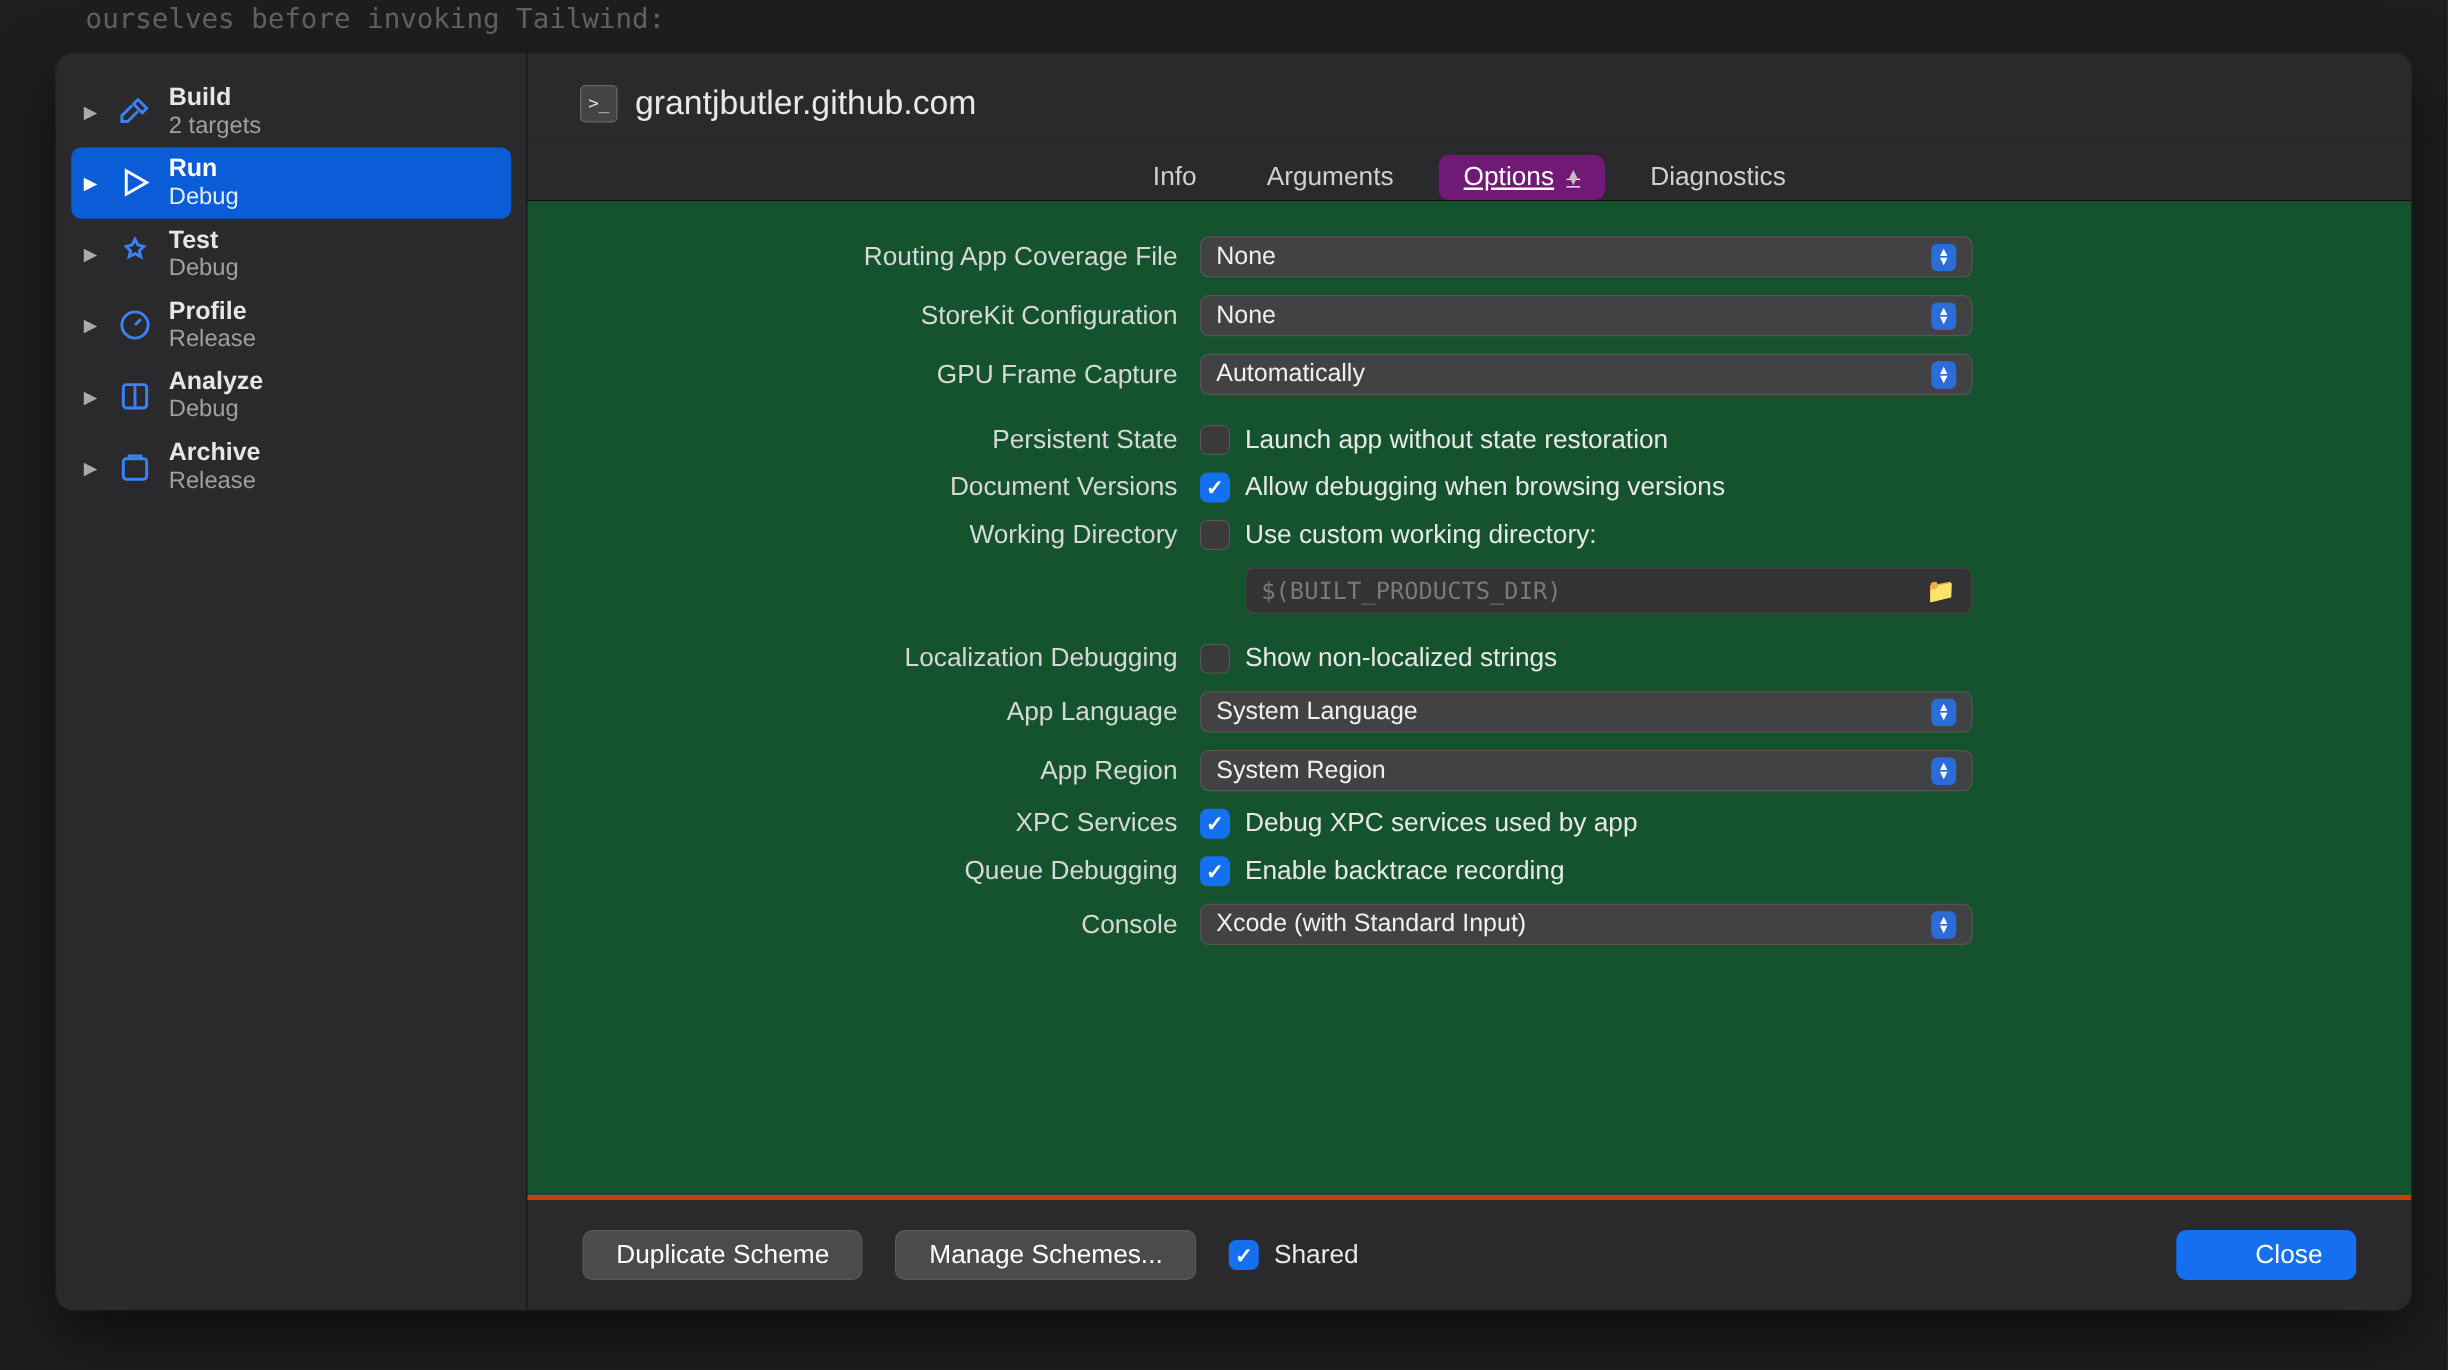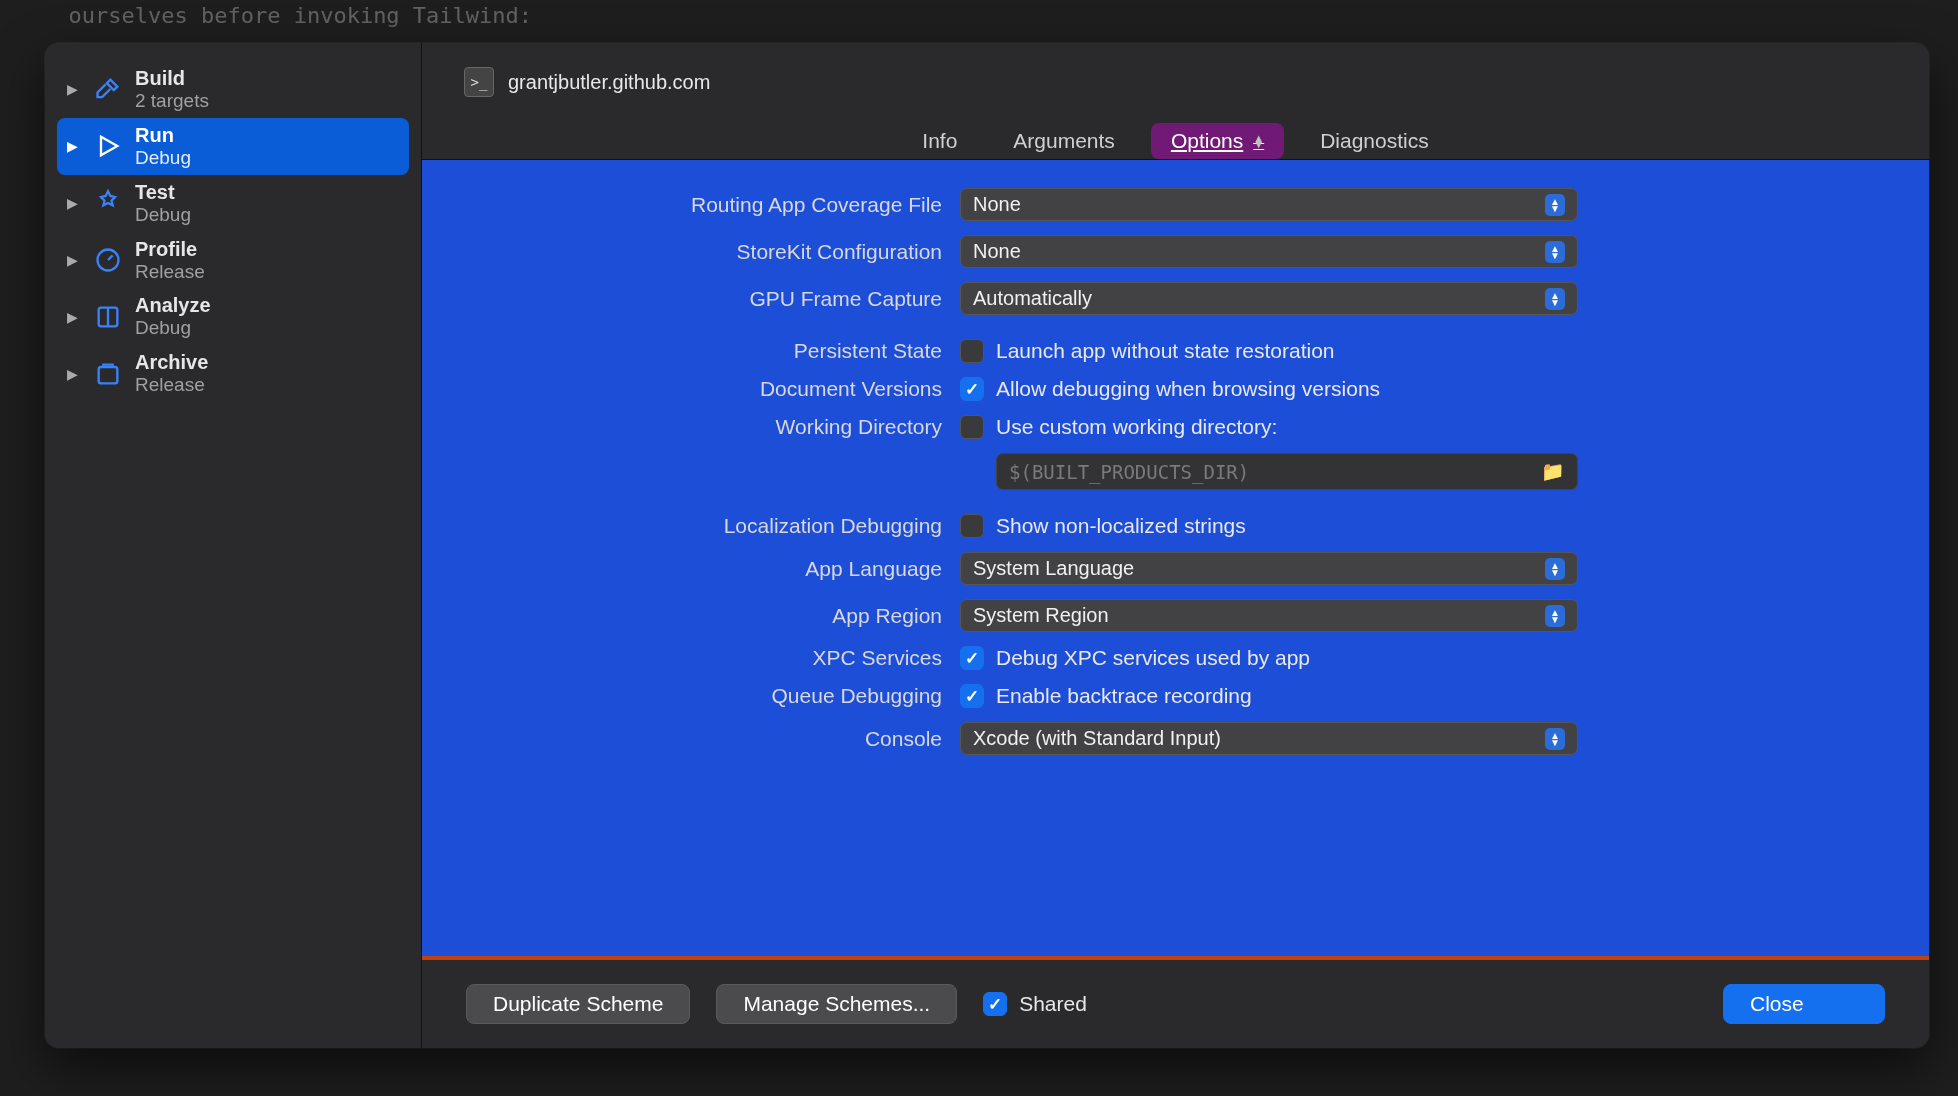--- a/index.html
+++ b/index.html
@@ -86,21 +86,21 @@
     gap: 14px;
     padding: 24px 42px 16px;
     background: #2a2a2c;
   }
   .terminal-icon {
     width: 30px; height: 30px;
     background: #444; border: 1px solid #666; border-radius: 4px;
     display: inline-flex; align-items: center; justify-content: center;
     font-family: monospace; font-size: 14px; color: #ddd;
   }
-  .main-title { font-size: 20px; color: #e8e8e8; }
+  .main-title { font-size: 27px; color: #e8e8e8; }
   .tabs {
     display: flex;
     gap: 16px;
     justify-content: center;
     padding: 10px 0 0;
     background: #2a2a2c;
     border-bottom: 1px solid #111;
   }
   .tab {
     padding: 6px 20px;
@@ -110,21 +110,21 @@
     display: inline-flex;
     align-items: center;
     cursor: default;
   }
   .tab.active { background: #701a75; color: #fff; text-decoration: underline; }
   .tab .updown { margin-left: 10px; font-size: 11px; color: #c0c0c0; display: inline-flex; flex-direction: column; line-height: 6px; }
   .form-area {
     flex: 1;
     overflow: auto;
     padding: 14px 60px 20px;
-    background: #1d4ed8;
+    background: #14532d;
   }
   .row {
     display: flex;
     align-items: center;
     gap: 18px;
     margin: 14px 0;
   }
   .row.tall { margin-top: 24px; }
   .row .lbl {
     width: 460px;
@@ -477,17 +477,17 @@
       </div>
 
       <div class="footer">
         <div class="btn">Duplicate Scheme</div>
         <div class="btn">Manage Schemes...</div>
         <div class="checkbox-row">
           <span class="cbox on"></span>
           <span>Shared</span>
         </div>
         <div class="spacer"></div>
-        <div class="btn primary" style="width:162px;text-align:left;">Close</div>
+        <div class="btn primary" style="width:144px;text-align:right;">Close</div>
       </div>
     </div>
   </div>
 </div>
 
 </body></html>

